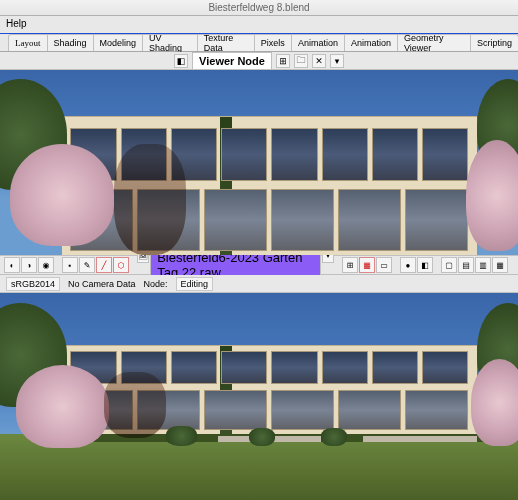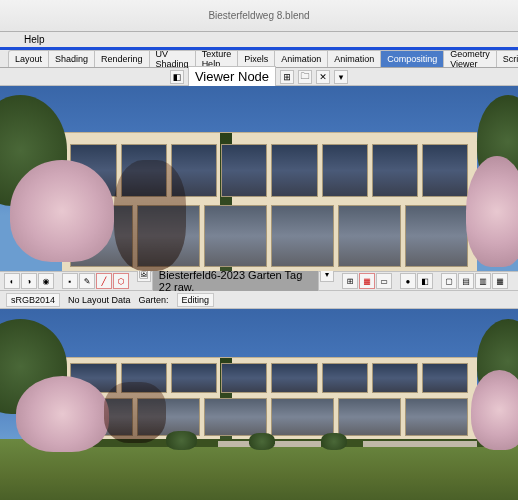--- a/index.html
+++ b/index.html
@@ -7,35 +7,35 @@
       width: 518px;
       height: 500px;
       font-family: -apple-system, BlinkMacSystemFont, "Segoe UI", sans-serif;
       font-size: 10px;
       background: #d8d8d8;
       overflow: hidden;
       display: flex;
       flex-direction: column;
     }
     .title-bar {
-      height: 32px;
+      height: 16px;
       background: linear-gradient(#f2f2f2, #e6e6e6);
       border-bottom: 1px solid #b0b0b0;
       display: flex;
       align-items: center;
       justify-content: center;
       color: #666;
       font-size: 10px;
     }
     .menu-bar {
       height: 18px;
       background: #e8e8e8;
-      border-bottom: 3px solid #1d4ed8;
-      display: flex;
-      padding: 0 18px;
+      border-bottom: 1px solid #1d4ed8;
+      display: flex;
+      padding: 0 0;
     }
     .menu-item {
       padding: 2px 6px;
       cursor: pointer;
     }
     .tabs-bar {
       height: 18px;
       background: #e8e8e8;
       border-bottom: 1px solid #a8a8a8;
       display: flex;
@@ -46,21 +46,21 @@
       padding: 0 6px;
       border: 1px solid #c0c0c0;
       border-bottom: none;
       margin-right: -1px;
       background: #f0f0f0;
       display: flex;
       align-items: center;
       cursor: pointer;
       font-size: 9px;
     }
-    .tab.first { border-radius: 3px 0 0 0; }
+    .tab.first { border-radius: 3px 0 0 0; font-family: Liberation Serif, serif; }
     .tab.last { border-radius: 0 3px 0 0; }
     .tab.active {
       background: #4a7bc8;
       color: white;
     }
     .header-sub {
       height: 18px;
       background: #e8e8e8;
       border-bottom: 1px solid #c0c0c0;
       display: flex;
@@ -75,21 +75,22 @@
       display: flex;
       align-items: center;
       justify-content: center;
       font-size: 9px;
       cursor: pointer;
     }
     .viewer-label {
       padding: 2px 6px;
       border: 1px solid #c0c0c0;
       background: white;
-      font-size: 13px;
+      font-size: 11px;
+      font-weight: bold;
     }
     .viewport-top {
       flex: 0 0 185px;
       position: relative;
       overflow: hidden;
     }
     .viewport-bottom {
       flex: 1;
       position: relative;
       overflow: hidden;
@@ -132,22 +133,22 @@
     }
     .tool-icon.red { border-color: #d88; color: #c00; }
     .tool-group {
       display: flex;
       gap: 1px;
       margin-right: 6px;
     }
     .filename-field {
       padding: 2px 6px;
       border: 1px solid #c0c0c0;
-      background: #a3a3a3;
-      font-size: 11px;
+      background: #8b5cf6;
+      font-size: 13px;
       min-width: 150px;
     }
     
     .scene {
       position: absolute;
       inset: 0;
     }
     .sky {
       position: absolute;
       inset: 0;
@@ -229,27 +230,26 @@
   <span>Biesterfeldweg 8.blend</span>
 </div>
 
 <div class="menu-bar">
   <span class="menu-item">Help</span>
 </div>
 
 <div class="tabs-bar">
   <span class="tab first">Layout</span>
   <span class="tab">Shading</span>
-  <span class="tab">Rendering</span>
+  <span class="tab">Modeling</span>
   <span class="tab">UV Shading</span>
-  <span class="tab">Texture Help</span>
+  <span class="tab">Texture Data</span>
   <span class="tab">Pixels</span>
   <span class="tab">Animation</span>
   <span class="tab">Animation</span>
-  <span class="tab active">Compositing</span>
   <span class="tab">Geometry Viewer</span>
   <span class="tab last">Scripting</span>
 </div>
 
 <div class="header-sub">
   <span class="btn-icon">◧</span>
   <span class="viewer-label">Viewer Node</span>
   <span class="btn-icon">⊞</span>
   <span class="btn-icon">🗀</span>
   <span class="btn-icon">✕</span>
@@ -317,22 +317,22 @@
   <div class="tool-group">
     <span class="tool-icon">▢</span>
     <span class="tool-icon">▤</span>
     <span class="tool-icon">▥</span>
     <span class="tool-icon">▦</span>
   </div>
 </div>
 
 <div class="status-bar">
   <span class="status-field">sRGB2014</span>
-  <span>No Layout Data</span>
-  <span>Garten:</span>
+  <span>No Camera Data</span>
+  <span>Node:</span>
   <span class="status-field">Editing</span>
 </div>
 
 <div class="viewport-bottom">
   <div class="scene bottom">
     <div class="sky"></div>
     <div class="building">
       <div class="ivy-wall" style="left:38%"></div>
       <div class="windows-row upper">
         <div class="window-pane"></div>

